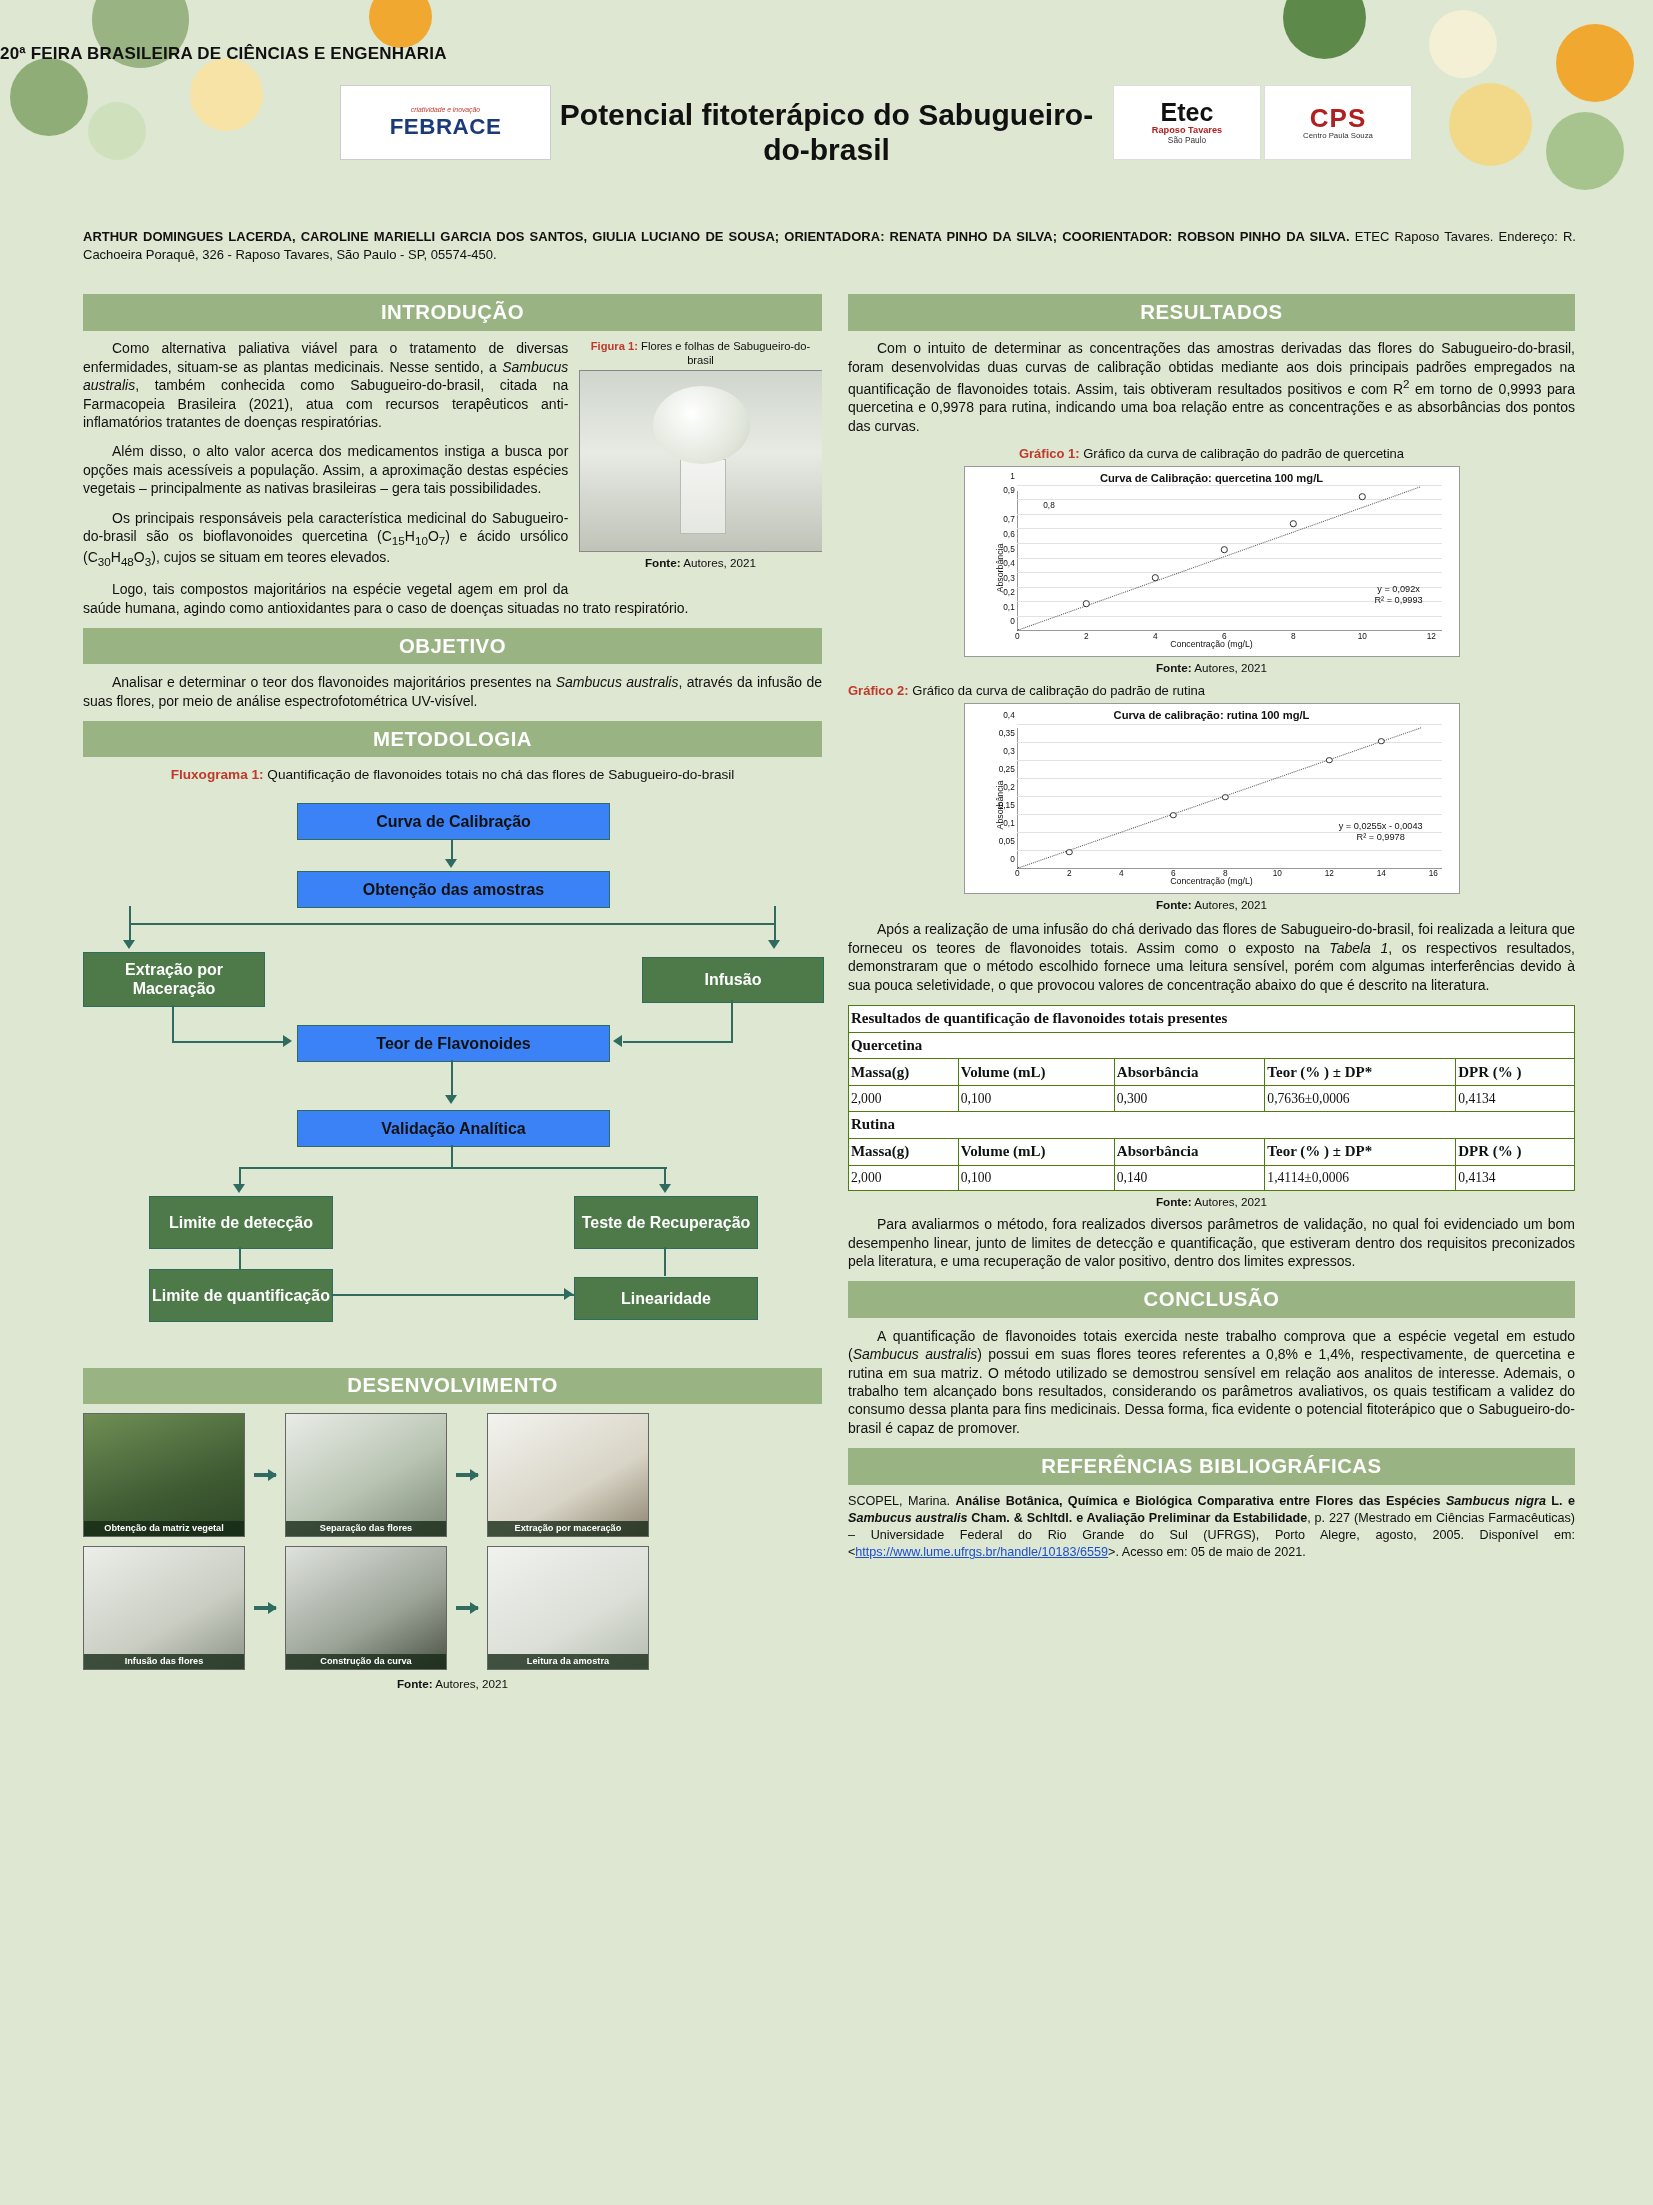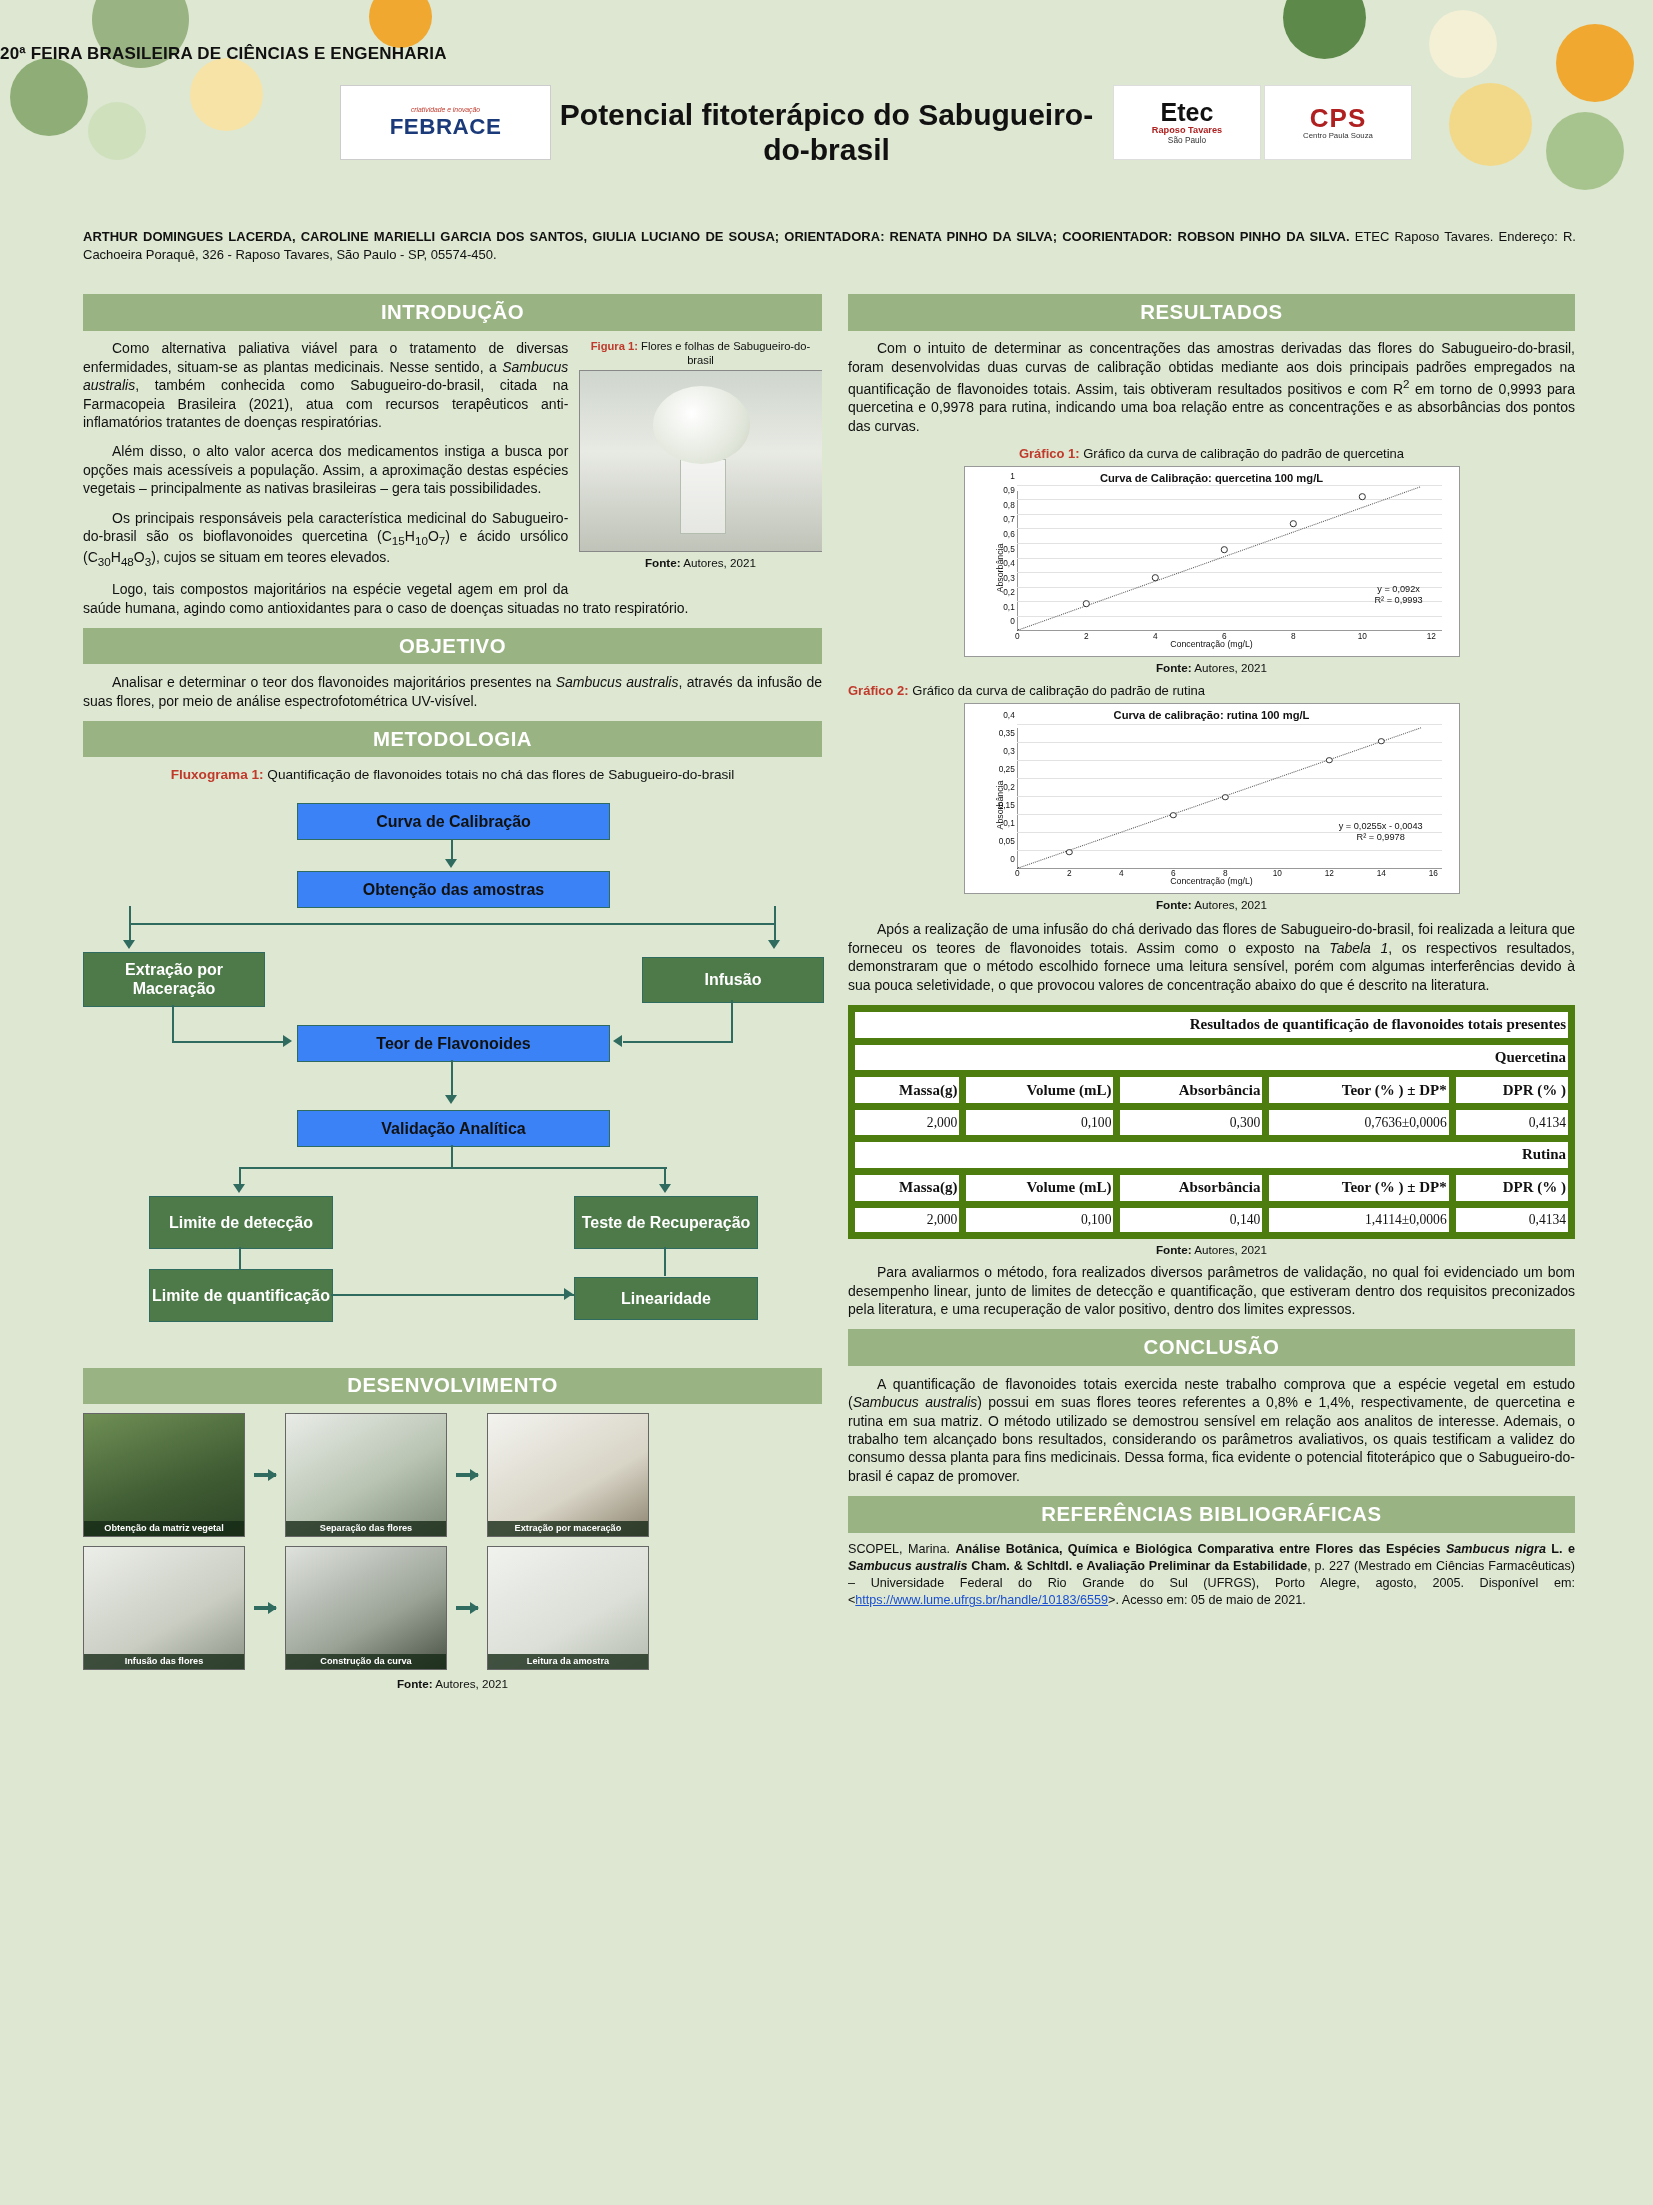--- a/index.html
+++ b/index.html
@@ -132,21 +132,21 @@
   .pt{position:absolute;width:4.4px;height:4.4px;border:1px solid #333;border-radius:50%;background:#fff;transform:translate(-50%,50%);}
   .trend{position:absolute;height:0;border-top:1px dotted #555;transform-origin:left bottom;}
   .ylab{position:absolute;left:4.9px;top:50%;transform:translateY(-50%) rotate(-90deg);font-size:8.8px;}
   .xlab{position:absolute;left:0;right:0;bottom:1.9px;text-align:center;font-size:8.8px;}
   .tick-y{position:absolute;left:27px;font-size:8.3px;transform:translateY(-50%);width:16.5px;text-align:right;}
   .tick-x{position:absolute;bottom:9.7px;font-size:8.3px;transform:translateX(-50%);}
   .eqn{position:absolute;right:29px;bottom:44px;font-size:9.2px;text-align:center;line-height:1.25;}
 
   
   table.res{border-collapse:collapse;width:100%;background:#fff;font-family:"Liberation Serif",serif;}
-  table.res td,table.res th{border:7px solid #4d7c0f;text-align:right;padding:4.4px 1.9px;font-size:13.6px;}
+  table.res td,table.res th{border:1px solid #4d7c0f;text-align:left;padding:4.4px 1.9px;font-size:13.6px;}
   table.res .hdr{font-weight:bold;font-size:15px;}
   table.res .sub{font-weight:bold;font-size:15px;}
 
   
   .refs{font-size:12.6px;line-height:1.35;text-align:justify;}
   .refs a{color:#1a4fd0;text-decoration:underline;}
   .small-cap{font-size:11.7px;text-align:center;}
 </style>
 </head>
 <body>
@@ -350,21 +350,21 @@
       <div class="gl" style="left:46px;right:9.7px;bottom:151px;height:0.5px;"></div>
       <div class="gl" style="left:46px;right:9.7px;bottom:165px;height:0.5px;"></div>
       <div class="tick-y" style="bottom:19.4px;">0</div>
       <div class="tick-y" style="bottom:34px;">0,1</div>
       <div class="tick-y" style="bottom:49px;">0,2</div>
       <div class="tick-y" style="bottom:63px;">0,3</div>
       <div class="tick-y" style="bottom:78px;">0,4</div>
       <div class="tick-y" style="bottom:92px;">0,5</div>
       <div class="tick-y" style="bottom:107px;">0,6</div>
       <div class="tick-y" style="bottom:122px;">0,7</div>
-      <div class="tick-y" style="bottom:136px;">0,8</div>
+      <div class="tick-y" style="bottom:136px;margin-left:40px;">0,8</div>
       <div class="tick-y" style="bottom:151px;">0,9</div>
       <div class="tick-y" style="bottom:165px;">1</div>
 
       <div class="tick-x" style="left:46px;">0</div>
       <div class="tick-x" style="left:115px;">2</div>
       <div class="tick-x" style="left:184px;">4</div>
       <div class="tick-x" style="left:253px;">6</div>
       <div class="tick-x" style="left:322px;">8</div>
       <div class="tick-x" style="left:391px;">10</div>
       <div class="tick-x" style="left:460px;">12</div>

